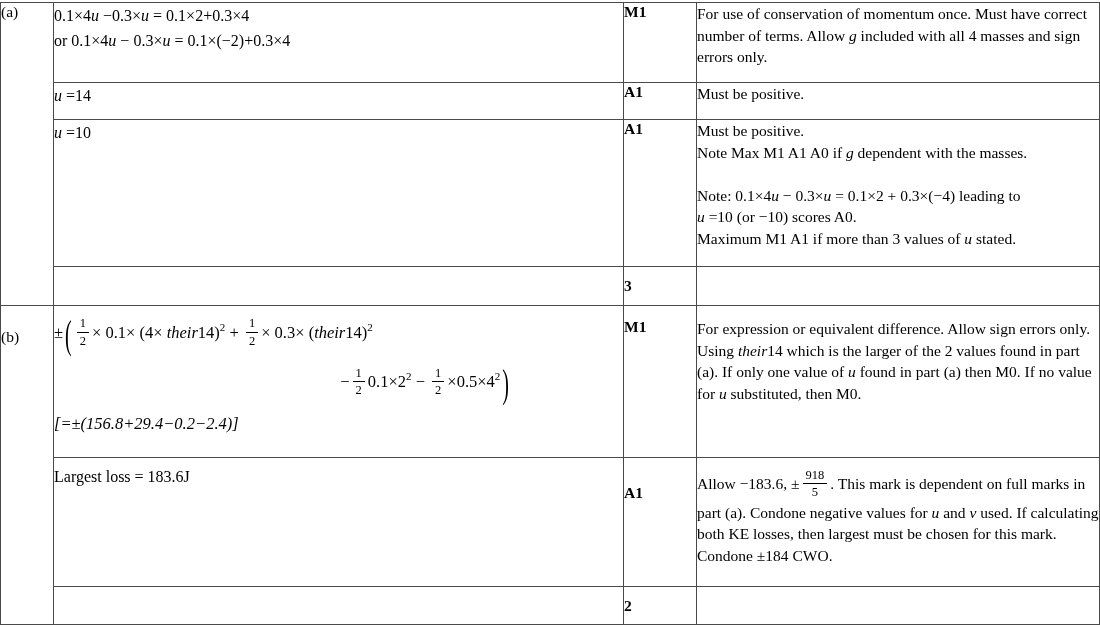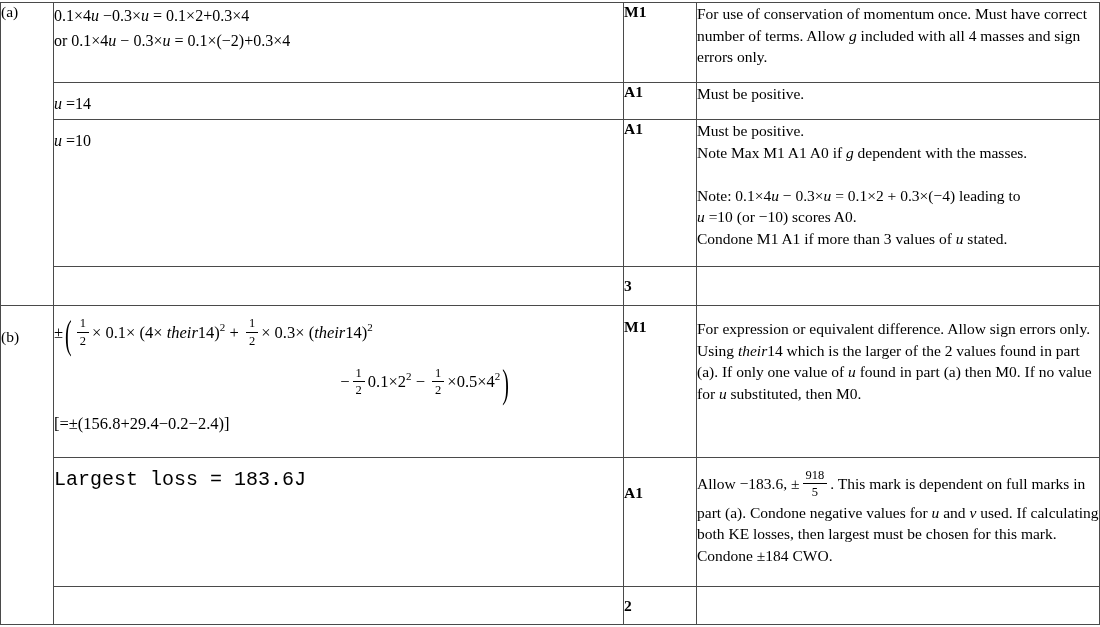--- a/index.html
+++ b/index.html
@@ -10,33 +10,33 @@
   table.ms {
     border-collapse:collapse; table-layout:fixed; width:1099px; margin-top:2px;
   }
   table.ms td {
     border:1px solid #4a4a4a; vertical-align:top; padding:0;
     overflow:hidden;
   }
   td.part { border-left:none; font-size:15.5px; padding:9px 0 0 7px; }
   td.part.pb { padding-top:22px; }
   td.working { padding:8px 10px 0 11px; font-size:16px;margin-left:36px; }
-  td.working.wu { padding-top:12px; }
+  td.working.wu { padding-top:4px; }
   td.mark { text-align:left; padding:8px 15px 0 0; font-weight:bold; font-size:15.5px; }
   td.mark.mt12 { padding-top:12px; }
   td.mark.mt26 { padding-top:26px; }
   td.mark.total { vertical-align:middle; padding:0 15px 0 0; font-size:15.5px; }
   td.comment { padding:7px 9px 0 9px; font-size:15.5px; line-height:21.5px; }
   td.comment.ct12 { padding-top:12px; }
 
   .eq-line { line-height:25px; font-size:16px; }
   .math-line { line-height:42px; font-size:16.5px; white-space:nowrap; }
   .math-line.l2 { text-align:right; padding-right:112px; margin-top:0px; }
-  .math-line.l3 { margin-top:6px; line-height:28px; font-size:16.5px; }
-  .answer-line { font-size:20px; padding-top:10px;font-family:Liberation Mono, monospace; }
+  .math-line.l3 { margin-top:6px; line-height:28px; font-size:16.5px;font-style:italic; }
+  .answer-line { font-size:16px; padding-top:10px; }
 
   .b { font-weight:normal;margin-top:6px; }
   .i { font-style:italic; }
 
   .frac { display:inline-block; vertical-align:middle; text-align:center;
           font-size:12.5px; line-height:1.15; margin:0 3px; position:relative; top:-2px; }
   .frac .num { display:block; border-bottom:1px solid #000; padding:0 3px 1px; }
   .frac .den { display:block; padding-top:1px; }
   .bigp { display:inline-block; transform:scaleY(2.05); transform-origin:center;
           font-size:20px; font-weight:400; vertical-align:middle; padding:0 2px; }
@@ -76,21 +76,21 @@
 
     <tr style="height:147px">
       <td class="working wu"><span class="i">u</span><span> =10</span></td>
       <td class="mark">A1</td>
       <td class="comment">
             <div class="tline"><span>Must be positive.</span></div>
             <div class="tline"><span>Note Max </span><span class="b">M1 A1 A0</span><span> if </span><span class="i">g</span><span> dependent with the masses.</span></div>
             <div class="tline">&nbsp;</div>
             <div class="tline"><span>Note:  0.1×4</span><span class="i">u</span><span> − 0.3×</span><span class="i">u</span><span> = 0.1×2 + 0.3×(−4)  leading to</span></div>
             <div class="tline"><span class="i">u</span><span> =10  (or −10) scores </span><span class="b">A0</span><span>.</span></div>
-            <div class="tline"><span>Condone </span><span class="b">M1 A1</span><span> if more than 3 values of </span><span class="i">u</span><span> stated.</span></div>
+            <div class="tline"><span>Maximum </span><span class="b">M1 A1</span><span> if more than 3 values of </span><span class="i">u</span><span> stated.</span></div>
           </td>
     </tr>
 
     <tr style="height:39px">
       <td class="working"></td>
       <td class="mark total">3</td>
       <td class="comment"></td>
     </tr>
 
     <tr style="height:152px">

